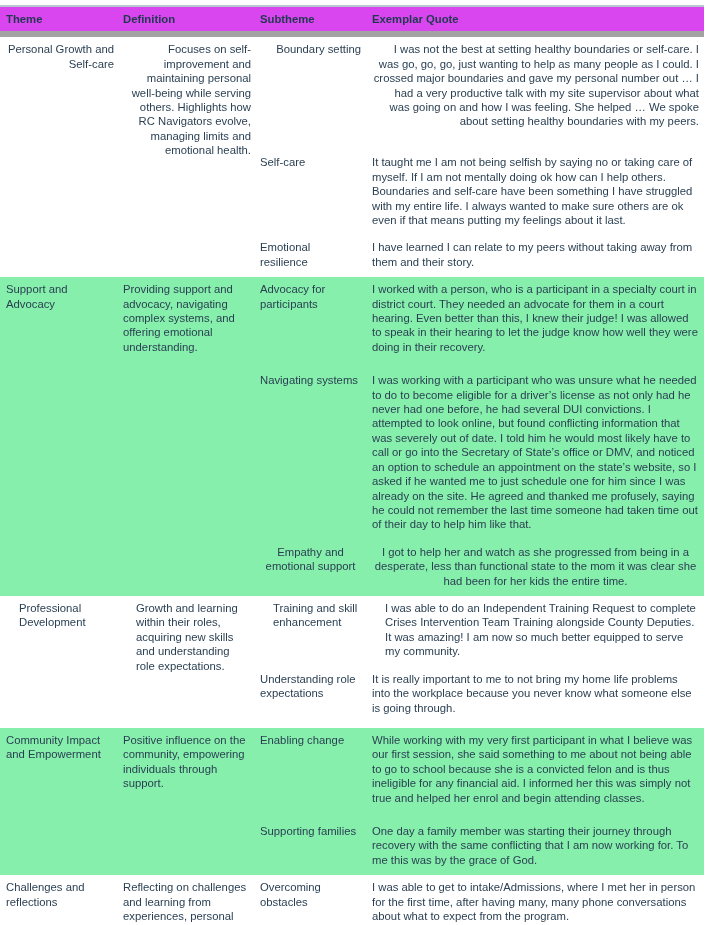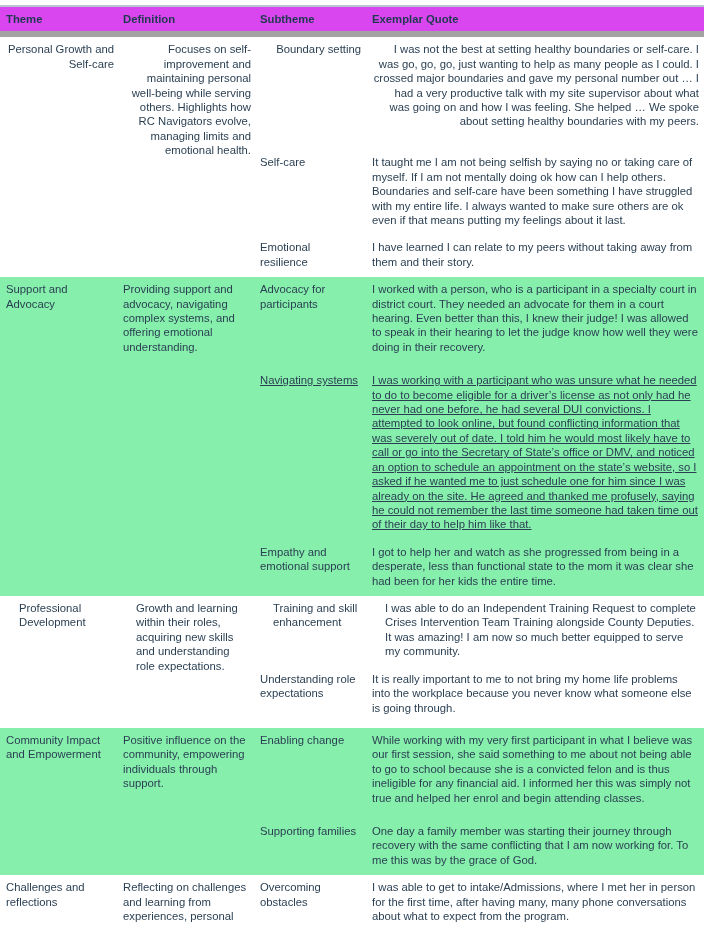--- a/index.html
+++ b/index.html
@@ -38,22 +38,22 @@
       vertical-align: top;
       padding: 5px 5px 8px 6px;
     }
     tbody td.theme, tbody td.def { padding-right: 3px; }
     tbody tr.shaded td { background: #86efac; }
     
     tr.r-pg1 td { height: 100px; text-align: right; }
     tr.r-pg2 td { height: 60px; }
     tr.r-pg3 td { height: 28px; }
     tr.r-sa1 td { height: 78px; }
-    tr.r-sa2 td { height: 150px; text-decoration: underline; }
-    tr.r-sa3 td { height: 38px; }
+    tr.r-sa2 td { height: 150px; }
+    tr.r-sa3 td { height: 38px; text-align: center; }
     tr.r-pd1 td { height: 58px; padding-left: 19px; }
     tr.r-pd2 td { height: 48px; }
     tr.r-ci1 td { height: 78px; }
     tr.r-ci2 td { height: 40px; }
     tr.r-ch1 td { height: 55px; }
   </style>
 </head>
 <body>
 
 <div class="wrap">

